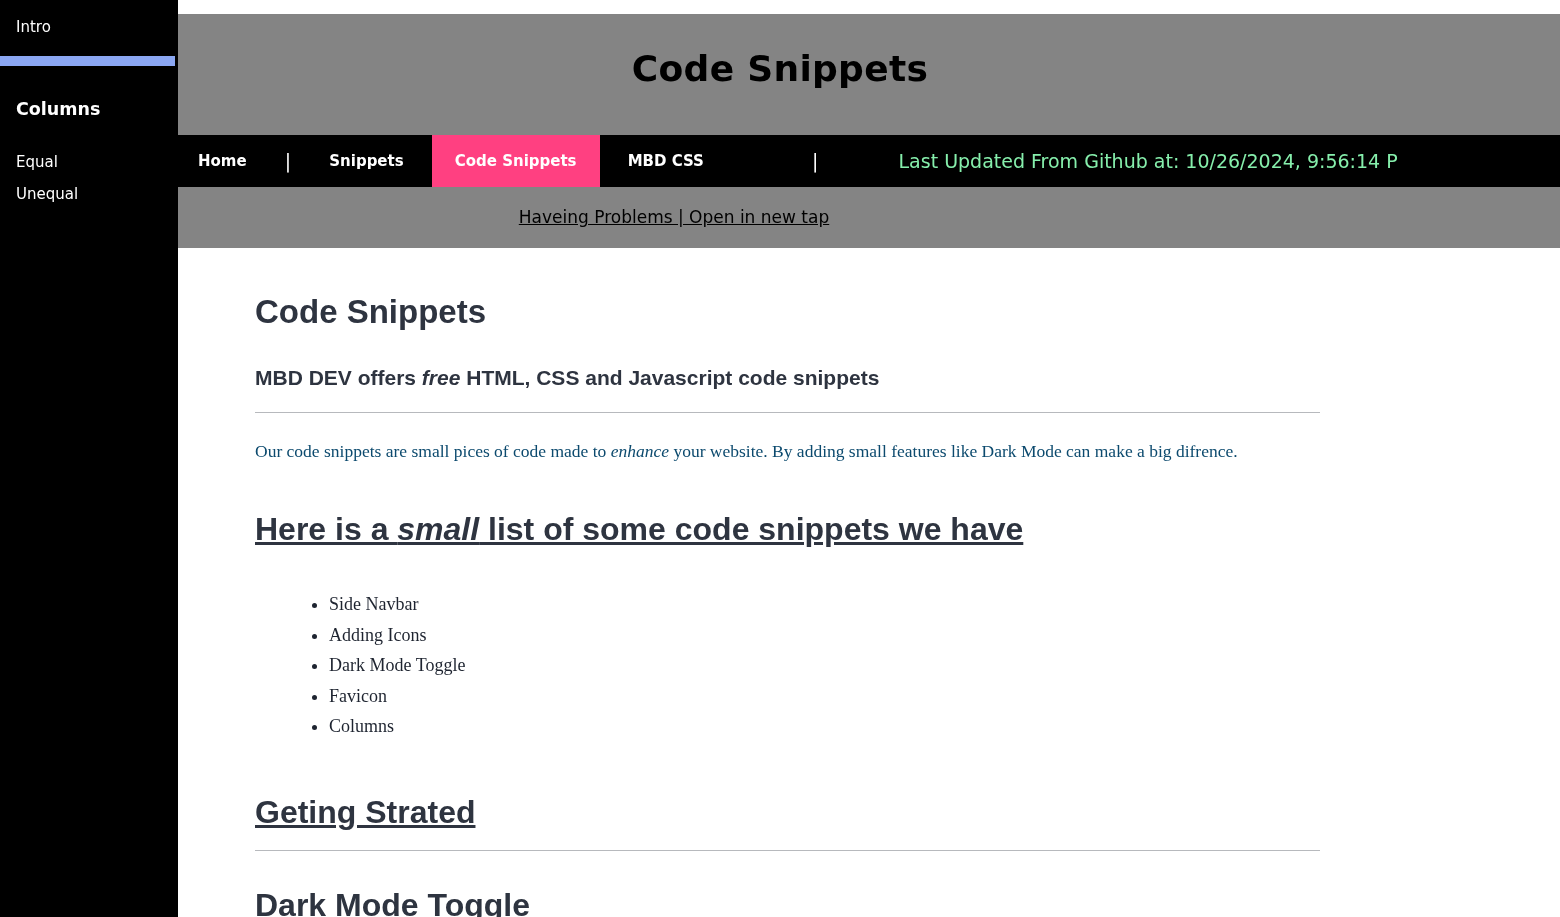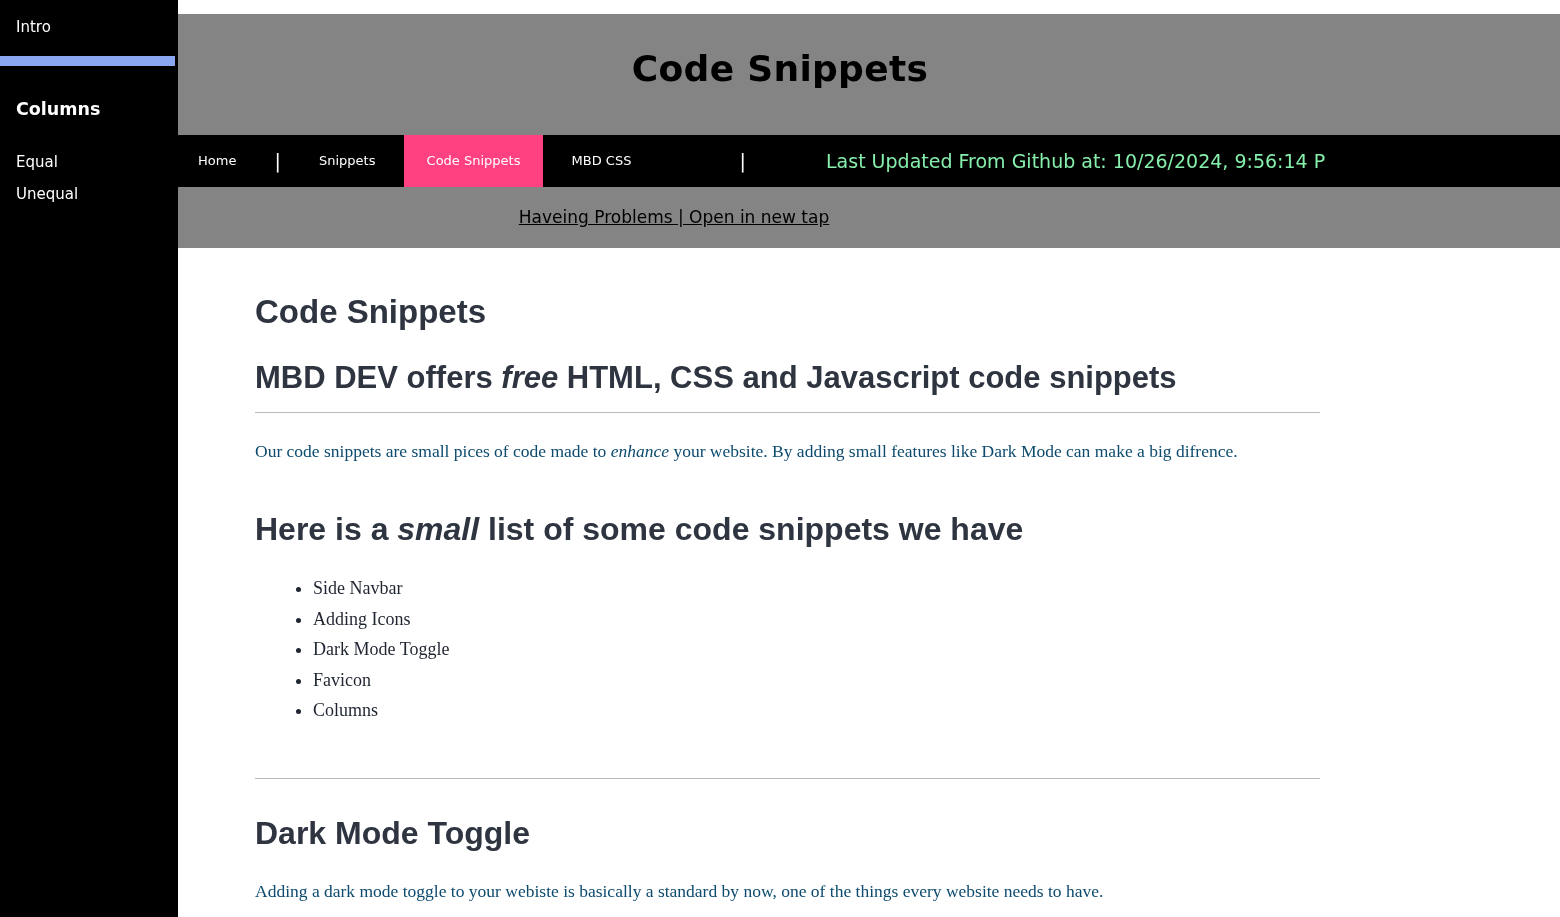--- a/index.html
+++ b/index.html
@@ -111,22 +111,22 @@
     white-space: nowrap;
     overflow: hidden;
   }
   .nav-item {
     display: inline-block;
     vertical-align: top;
     height: 64px;
     line-height: 52px;
     color: #ffffff;
     font-family: "DejaVu Sans", sans-serif;
-    font-size: 13px;
-    font-weight: 400;
+    font-size: 15px;
+    font-weight: 700;
     text-decoration: none;
     padding: 0 23px;
     cursor: pointer;
   }
   .nav-item.active {
     background: #ff4081;
     color: #ffffff;
   }
   .nav-sep {
     display: inline-block;
@@ -191,32 +191,33 @@
     font-family: "Liberation Sans", sans-serif;
     font-size: 33px;
     font-weight: 700;
     line-height: 40px;
   }
   .h2 {
     margin: 0;
     padding: 30px 0 0 0;
     color: #2e3440;
     font-family: "Liberation Sans", sans-serif;
-    font-size: 31px;
+    font-size: 21px;
     font-weight: 700;
     line-height: 32px;
   }
   .h2-big {
     margin: 0;
     padding: 0;
     color: #2e3440;
     font-family: "Liberation Sans", sans-serif;
     font-size: 32px;
     font-weight: 700;
     line-height: 40px;
+    text-decoration: underline;
   }
   .h2-big em { font-style: italic; }
   .h2 em { font-style: italic; }
   .rule {
     border: 0;
     border-top: 1px solid #b7b9bd;
     margin: 18px 0 0 0;
     width: 1065px;
   }
   .body-text {
@@ -224,21 +225,21 @@
     color: #0c4a6e;
     font-family: "Liberation Serif", serif;
     font-size: 17.5px;
     line-height: 24px;
   }
   .body-text em { font-style: italic; }
   .spacer-26 { height: 26px; }
   .spacer-34 { height: 34px; }
   .spacer-46 { height: 46px; }
   ul.snippet-list {
-    margin: 0;
+    margin: 16px;
     padding: 24px 0 0 58px;
     list-style: disc;
   }
   ul.snippet-list li {
     color: #1e2430;
     font-family: "Liberation Serif", serif;
     font-size: 18px;
     line-height: 30.6px;
   }
 </style>
@@ -309,20 +310,21 @@
     <ul class="snippet-list">
       <li>Side Navbar</li>
       <li>Adding Icons</li>
       <li>Dark Mode Toggle</li>
       <li>Favicon</li>
       <li>Columns</li>
     </ul>
 
     <div class="spacer-34"></div>
 
+    <h2 class="h2-big">Geting Strated</h2>
 
     <hr class="rule">
 
     <div class="spacer-34"></div>
 
     <h2 class="h2-big">Dark Mode Toggle</h2>
 
     <div class="spacer-26"></div>
 
     <p class="body-text">Adding a dark mode toggle to your webiste is basically a standard by now, one of the things every website needs to have.</p>

